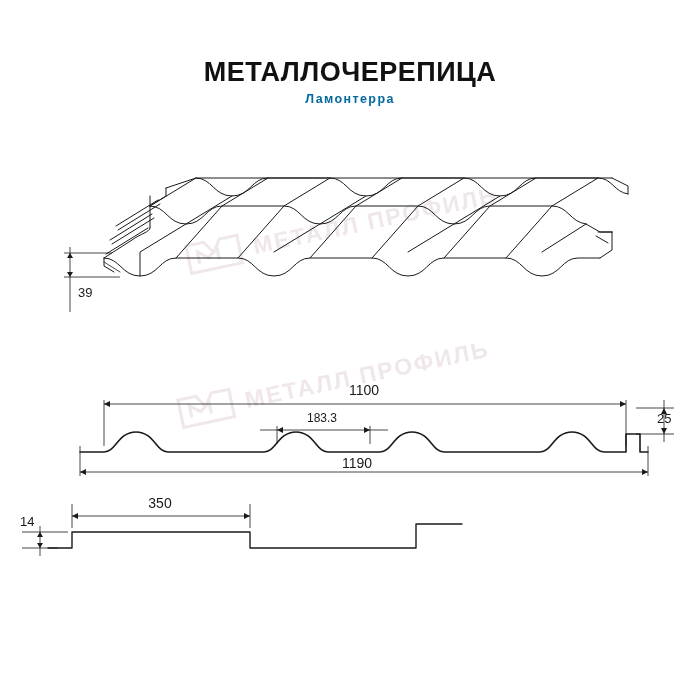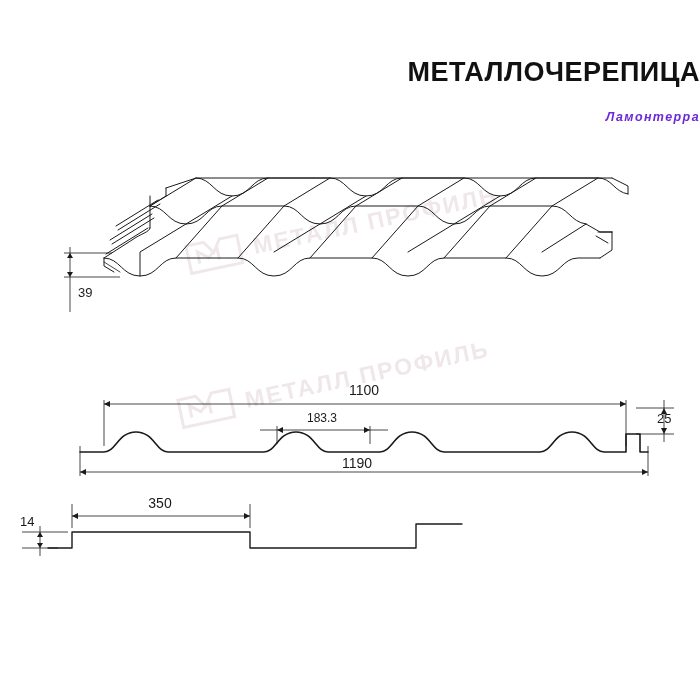--- a/index.html
+++ b/index.html
@@ -18,36 +18,35 @@
   .page {
     position: relative;
     width: 700px;
     height: 700px;
   }
   .title-block {
     position: absolute;
     top: 58px;
     left: 0;
     width: 700px;
-    text-align: right;
+    text-align: center;
   }
   .title {
     font-size: 27px;
     font-weight: bold;
     letter-spacing: 0.5px;
     color: #111111;
     line-height: 1.1;
   }
   .subtitle {
-    margin-top: 22px;
+    margin-top: 4px;
     font-size: 12.5px;
     font-weight: bold;
     letter-spacing: 1.4px;
-    color: #6d28d9;
-    font-style: italic;
+    color: #0369a1;
   }
   .drawing {
     position: absolute;
     top: 0;
     left: 0;
   }
   .wm {
     position: absolute;
     pointer-events: none;
     user-select: none;

